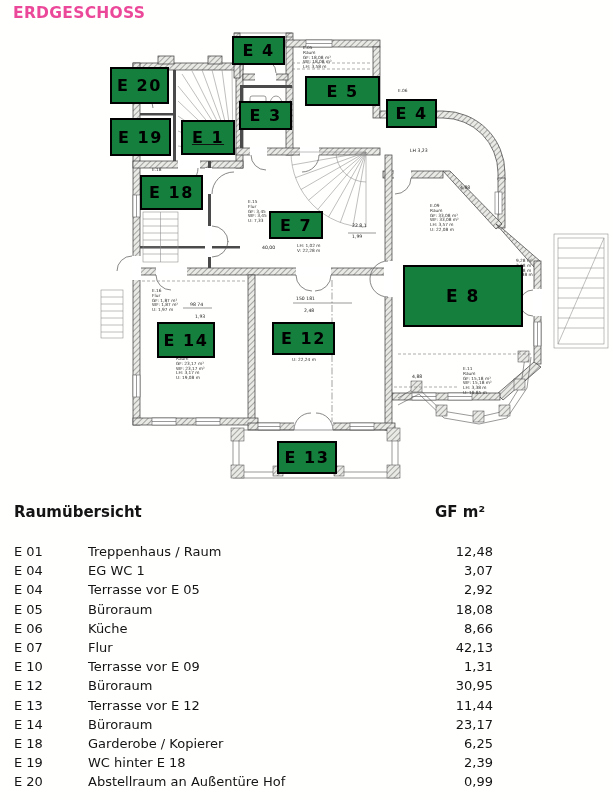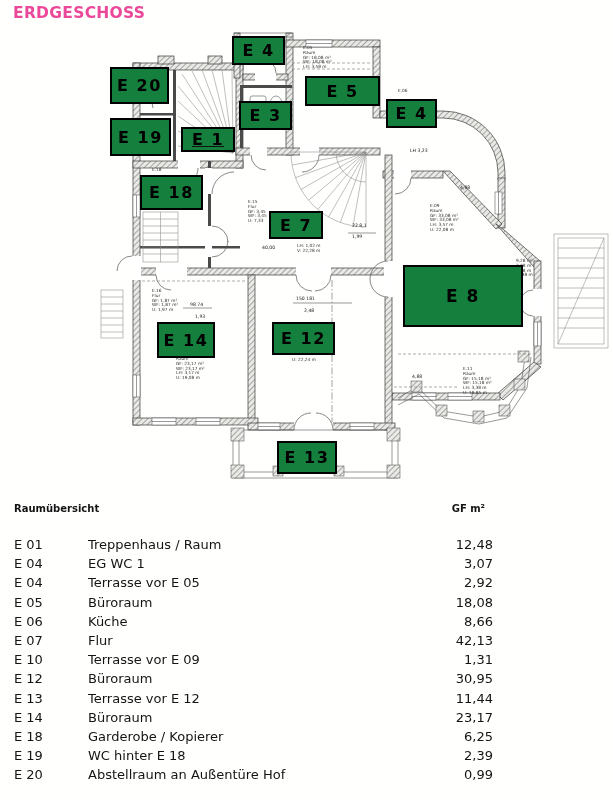--- a/index.html
+++ b/index.html
@@ -7,21 +7,21 @@
         font-family:"DejaVu Sans","Liberation Sans",sans-serif;color:#111;}
   .page-title{position:absolute;left:13px;top:4px;font-size:15.5px;font-weight:bold;
         letter-spacing:.3px;color:#ec4899;}
   .plan{position:absolute;left:0;top:0;width:613px;height:497px;}
   .plan svg{position:absolute;left:0;top:0;}
   .plan-label{position:absolute;box-sizing:border-box;background:#15803d;border:2px solid #000;
         display:flex;align-items:center;justify-content:center;}
   .plan-label span{font-weight:bold;font-size:16px;letter-spacing:1.5px;color:#000;white-space:nowrap;}
   .big-label span{font-size:17px;text-align:right;}
   .rtable{position:absolute;left:14px;top:503px;width:479px;font-size:13px;color:#141414;}
-  .thead{display:flex;justify-content:space-between;font-weight:bold;font-size:10px;}
+  .thead{display:flex;justify-content:space-between;font-weight:bold;font-size:15px;}
   .thead .h-area{padding-right:8px;}
   .rows{margin-top:21px;}
   .trow{display:flex;height:19.2px;line-height:19.2px;}
   .c-id{width:74px;flex:0 0 74px;}
   .c-name{flex:1 1 auto;}
   .c-area{flex:0 0 110px;text-align:right;}
   
   .wall{fill:url(#hatch);stroke:#3a3a3a;stroke-width:.7;}
   .twall{fill:#4a4a4a;stroke:none;}
   .gap{fill:#ffffff;stroke:none;}
@@ -295,21 +295,21 @@
   </div>
         <div class="plan-label" style="left: 386px; top: 99px; width: 51px; height: 29px;">
     <span>E 4</span>
   </div>
         <div class="plan-label" style="left: 239px; top: 101px; width: 53px; height: 29px;">
     <span>E 3</span>
   </div>
         <div class="plan-label" style="left: 110px; top: 118px; width: 61px; height: 38px;">
     <span>E 19</span>
   </div>
-        <div class="plan-label" style="left: 181px; top: 127px; width: 54px; height: 25px; text-decoration: underline;">
+        <div class="plan-label" style="left: 181px; top: 120px; width: 54px; height: 35px; text-decoration: underline;">
     <span>E 1</span>
   </div>
         <div class="plan-label" style="left: 140px; top: 175px; width: 63px; height: 35px;">
     <span>E 18</span>
   </div>
         <div class="plan-label" style="left: 269px; top: 211px; width: 54px; height: 28px;">
     <span>E 7</span>
   </div>
         <div class="plan-label big-label" style="left: 403px; top: 265px; width: 120px; height: 62px;">
     <span>E 8</span>

